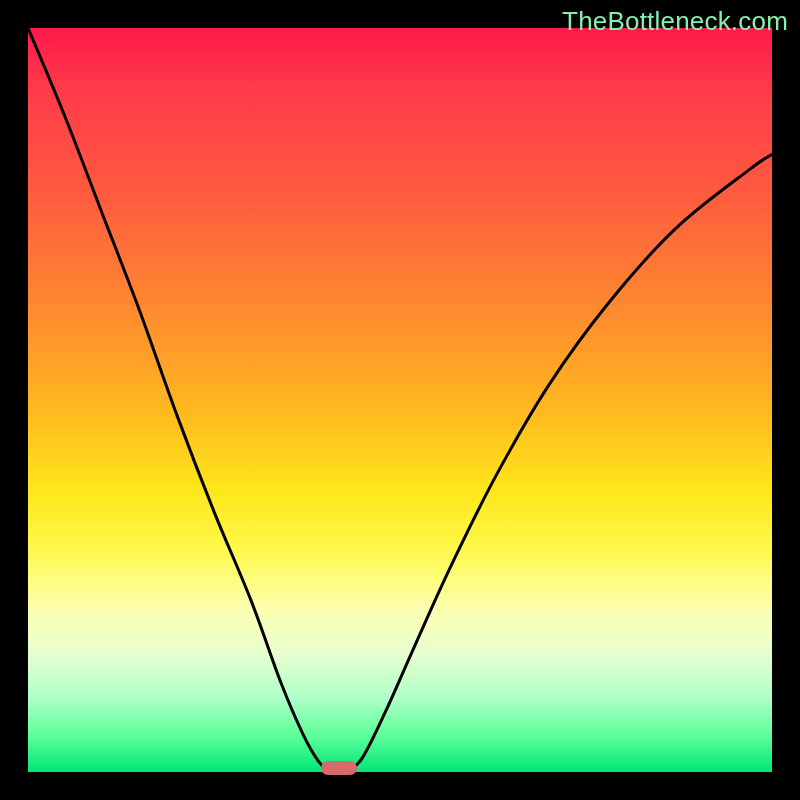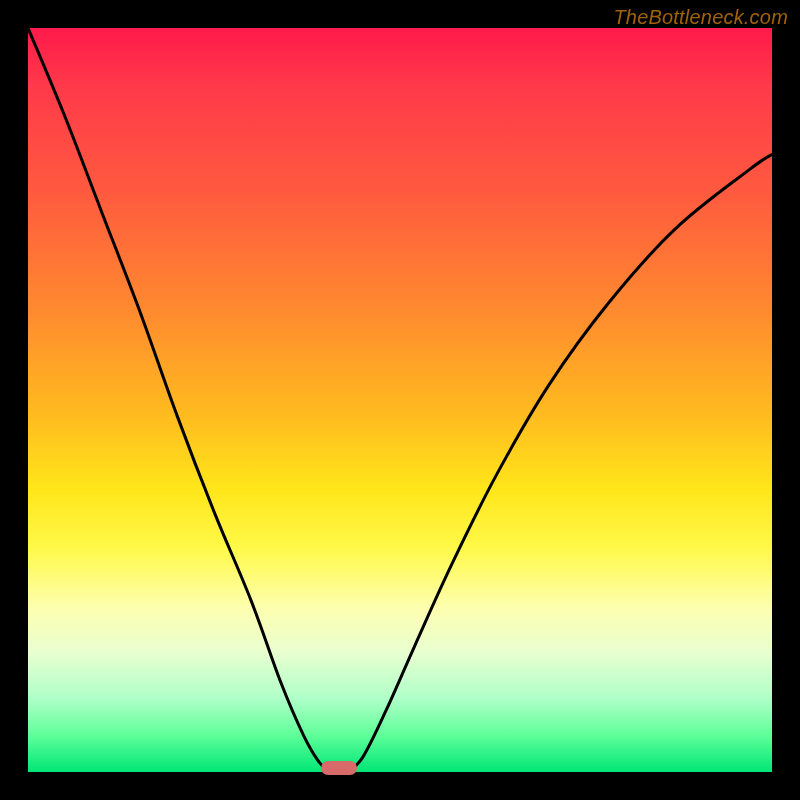--- a/index.html
+++ b/index.html
@@ -34,26 +34,25 @@
       #e8ffd0 84%,
       #b0ffc8 90%,
       #60ff9a 95%,
       #00e676 100%
     );
   }
   .watermark {
     position: absolute;
     top: 6px;
     right: 12px;
-    color: #a16207;
-    font-size: 20px;
+    color: #86efac;
+    font-size: 26px;
     font-weight: 500;
     letter-spacing: 0.2px;
     z-index: 5;
-    font-style: italic;
   }
   svg.curve {
     position: absolute;
     left: 0;
     top: 0;
     width: 744px;
     height: 744px;
     z-index: 2;
   }
   .marker {

